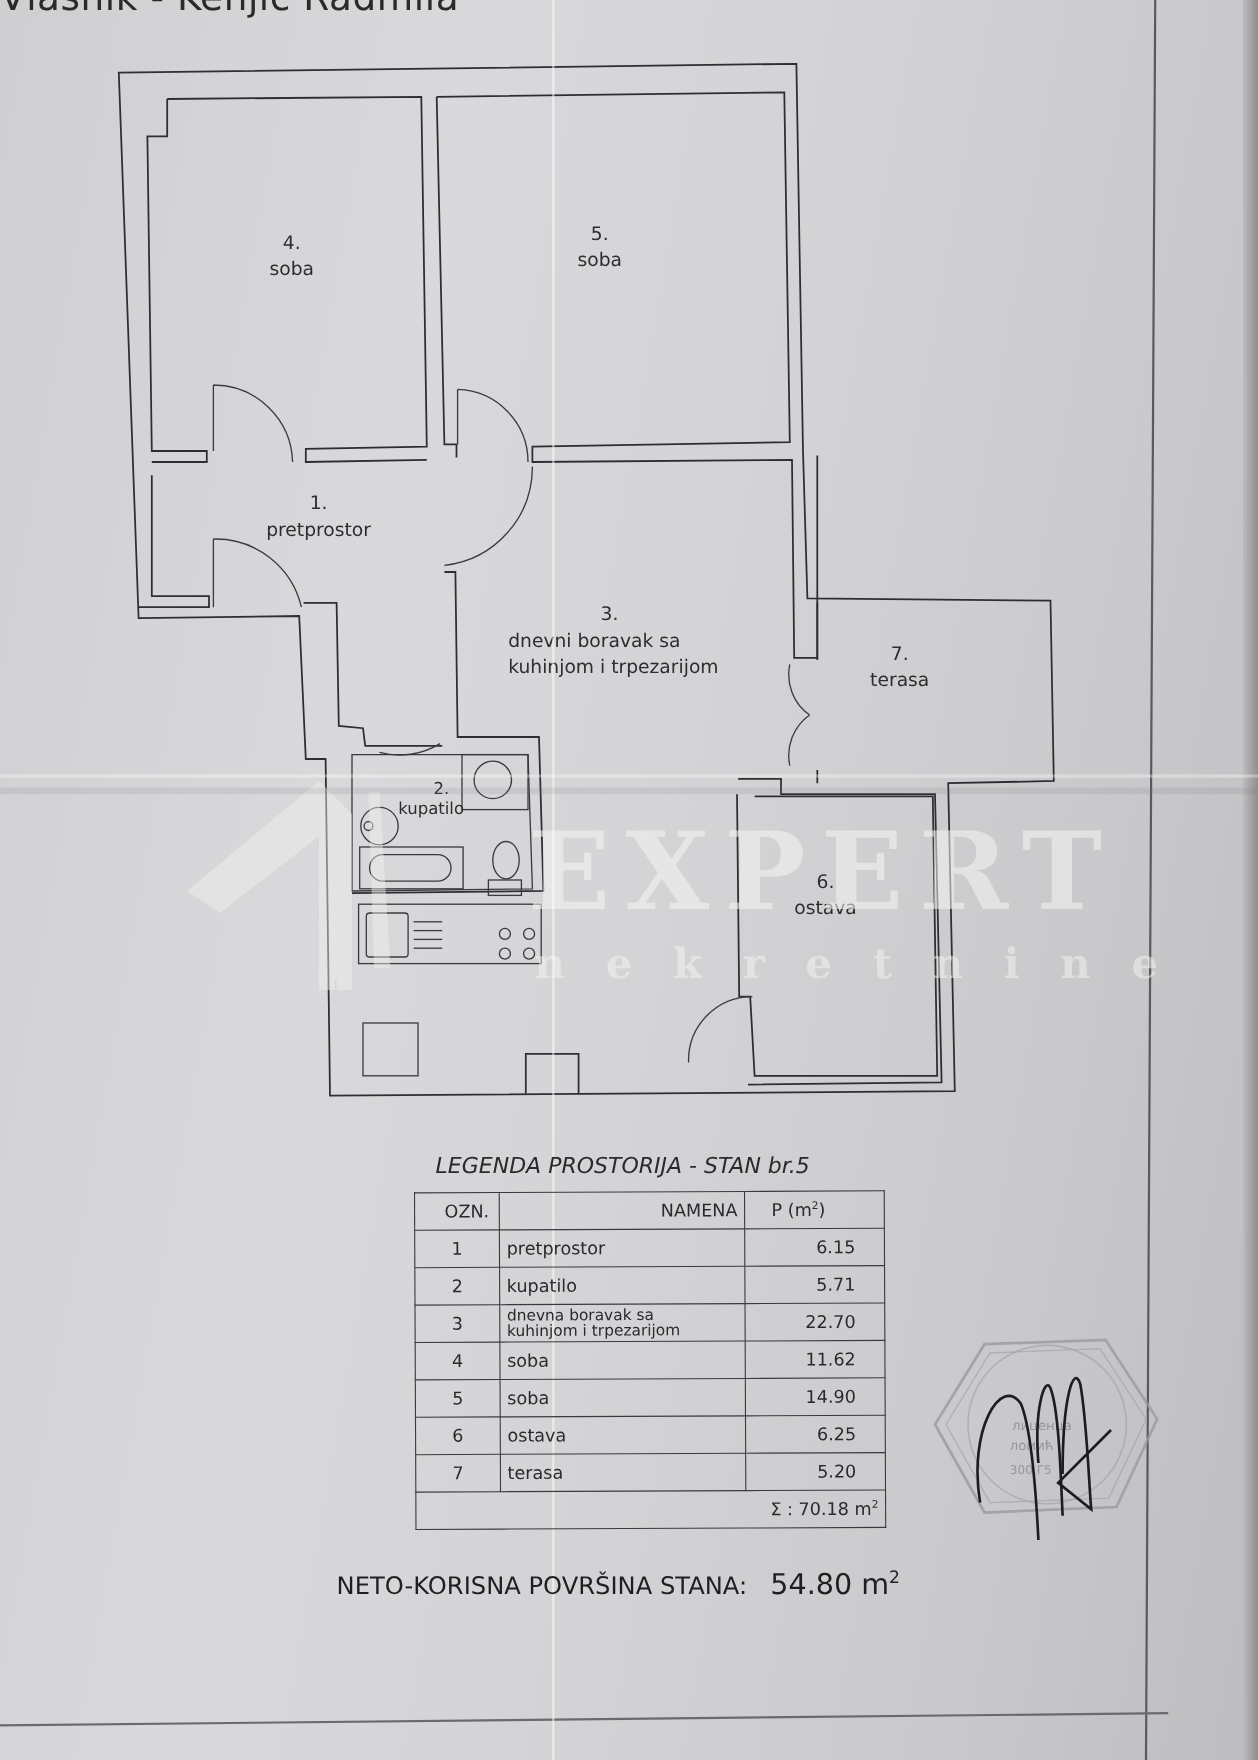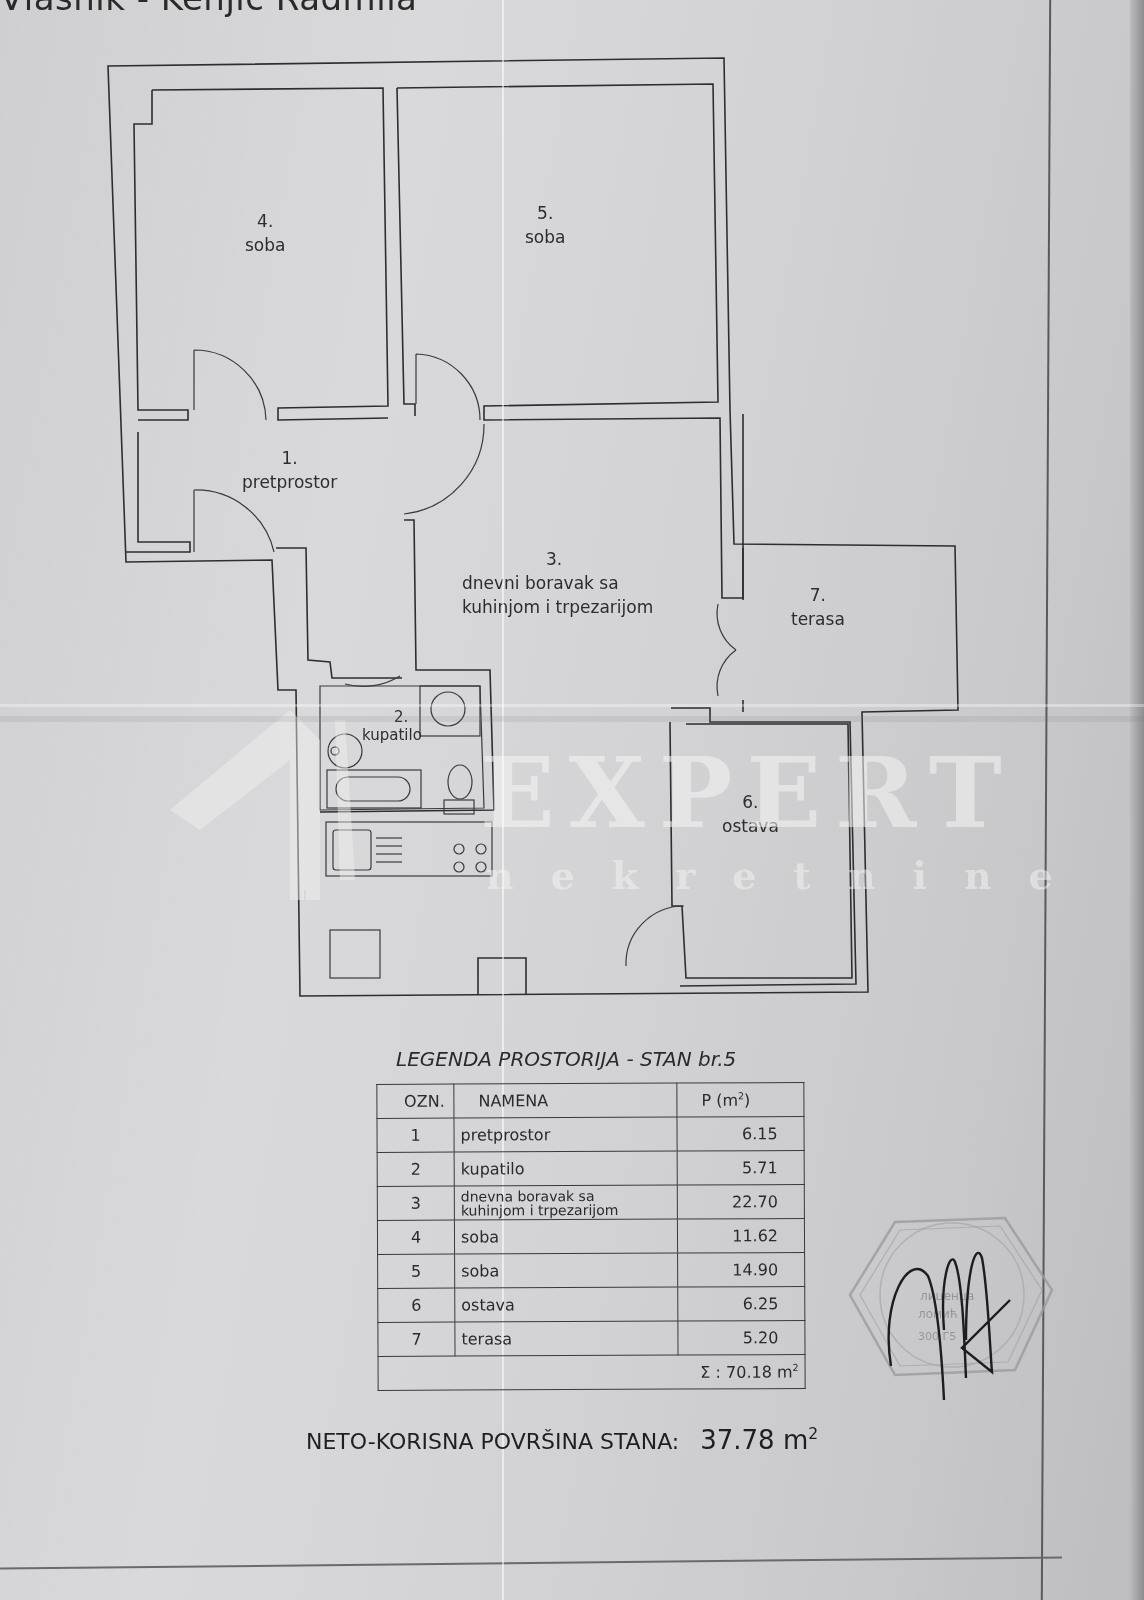--- a/index.html
+++ b/index.html
@@ -178,21 +178,21 @@
 
 <div class="fold-v"></div>
 <div class="fold-h"></div>
 <div class="fold-h2"></div>
 
 <div class="legend-title">LEGENDA PROSTORIJA - STAN br.5</div>
 <table class="legend">
   <tbody>
       <tr>
     <th class="col-ozn">OZN.</th>
-    <th class="col-nam" style="text-align:left;">NAMENA</th>
+    <th class="col-nam" style="text-align:right;">NAMENA</th>
     <th class="col-p" style="text-align:left; padding-right:6px !important;"><span>P (m</span><sup>2</sup><span>)</span></th>
   </tr>
   <tr>
     <td class="col-ozn">1</td>
     <td class="col-nam">pretprostor</td>
     <td class="col-p">6.15</td>
   </tr>
   <tr>
     <td class="col-ozn">2</td>
     <td class="col-nam">kupatilo</td>
@@ -227,21 +227,21 @@
     <td class="col-p">5.20</td>
   </tr>
   <tr>
     <td colspan="3" class="sum-cell"><span>Σ : 70.18 m</span><sup>2</sup></td>
   </tr>
 </tbody>
   </table>
 
 <div class="neto">
   <span>NETO-KORISNA POVRŠINA STANA:</span>
-  <span class="neto-val"><span>37.78 m</span><sup>2</sup></span>
+  <span class="neto-val"><span>54.80 m</span><sup>2</sup></span>
 </div>
 
 <svg class="stamp" viewBox="0 0 240 220">
   <polygon points="75,42 185,38 232,110 195,190 75,195 30,115" fill="none" stroke="#9a9aa2" stroke-width="2.5" opacity="0.8"></polygon>
   <polygon points="80,50 180,46 222,110 188,182 80,186 40,115" fill="none" stroke="#a2a2aa" stroke-width="1.2" opacity="0.7"></polygon>
   <circle cx="132" cy="115" r="72" fill="none" stroke="#a5a5ad" stroke-width="1.5" opacity="0.7"></circle>
   <text x="100" y="120" font-family="DejaVu Sans, sans-serif" font-size="12" fill="#8a8a92" opacity="0.8">лиценца</text>
   <text x="98" y="138" font-family="DejaVu Sans, sans-serif" font-size="12" fill="#8a8a92" opacity="0.8">ломић</text>
   <text x="98" y="160" font-family="DejaVu Sans, sans-serif" font-size="11" fill="#8a8a92" opacity="0.8">300 Г5</text>
   <path d="M71 186 C 60 120, 90 70, 108 96 C 118 120, 122 180, 124 220" fill="none" stroke="#1c1c22" stroke-width="2.4"></path>

